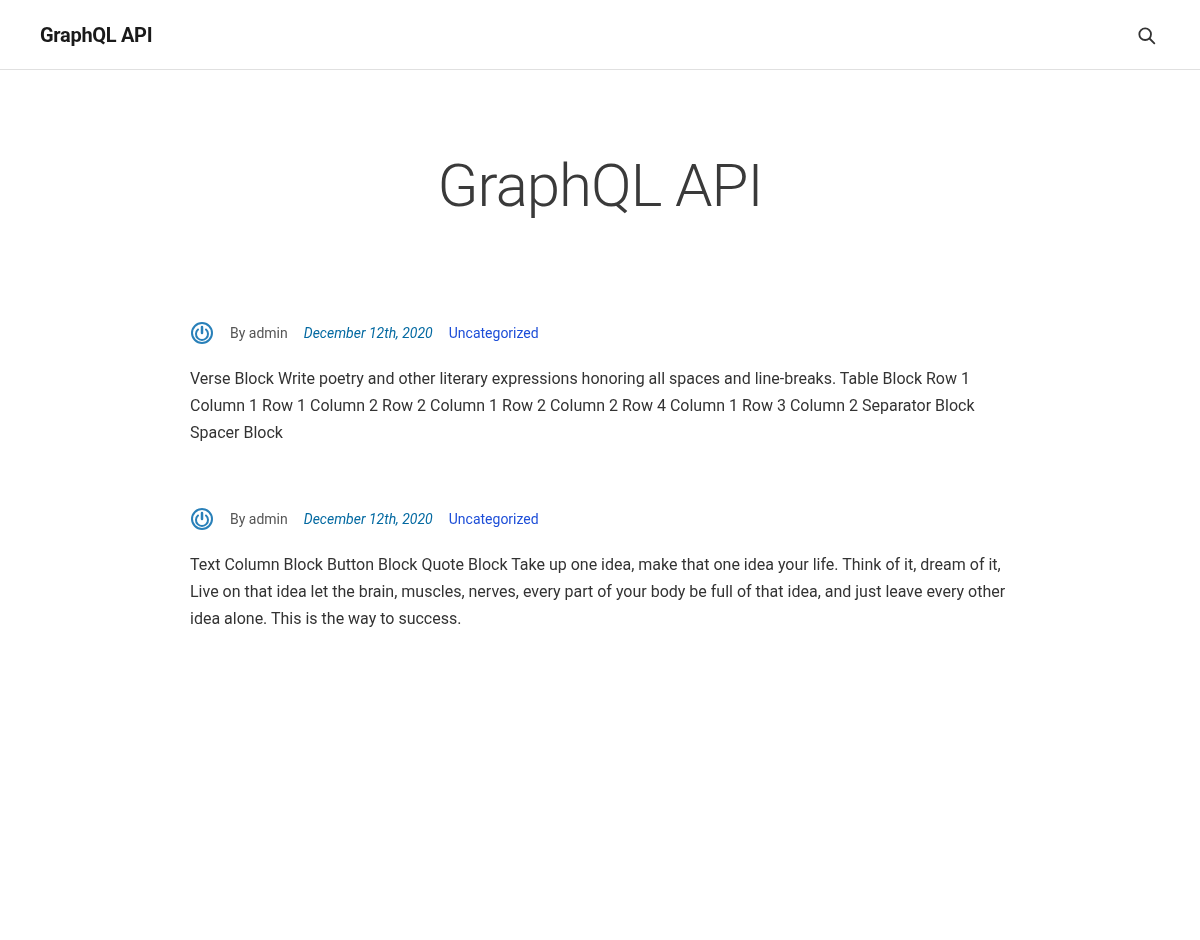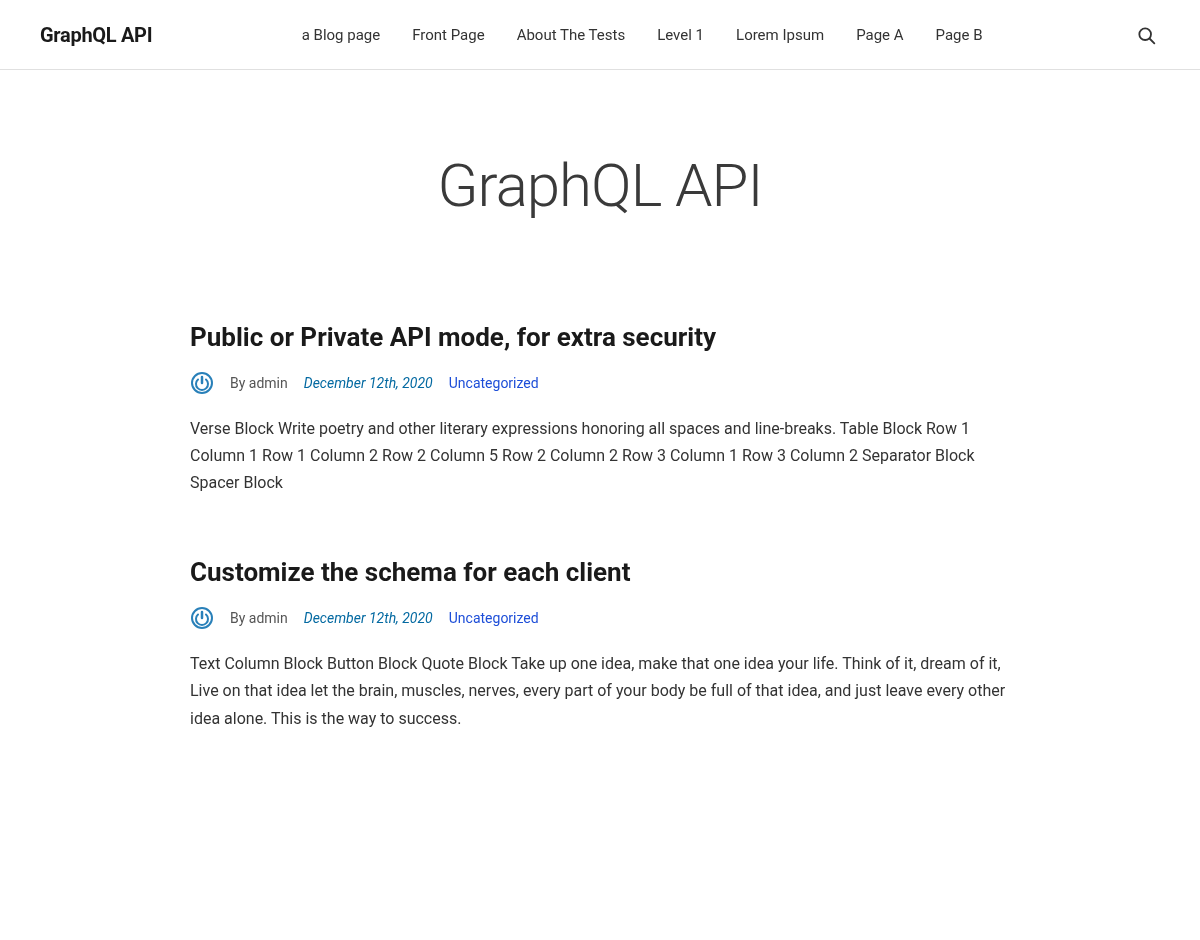--- a/index.html
+++ b/index.html
@@ -142,65 +142,54 @@
       width: 20px;
       height: 20px;
     }
   </style>
 </head>
 <body>
 
 <header>
   <div class="site-title">GraphQL API</div>
 
-  <nav>
-    <a href="#">a Blog page</a>
-    <a href="#">Front Page</a>
-    <a href="#">About The Tests</a>
-    <a href="#">Level 1</a>
-    <a href="#">Lorem Ipsum</a>
-    <a href="#">Page A</a>
-    <a href="#">Page B</a>
-  </nav>
 
   <button class="search-icon-btn">
     <svg class="search-svg" viewBox="0 0 24 24" fill="none" stroke="#333" stroke-width="2.2" stroke-linecap="round" stroke-linejoin="round">
       <circle cx="11" cy="11" r="7"></circle>
       <line x1="16.5" y1="16.5" x2="22" y2="22"></line>
     </svg>
   </button>
 </header>
 
 <section class="hero">
   <h1 class="hero-title">GraphQL API</h1>
 </section>
 
 <main>
 
   <article class="post-item">
-    <h2 class="post-title">Public or Private API mode, for extra security</h2>
 
     <div class="post-meta">
       <svg class="power-icon-svg" viewBox="0 0 24 24">
         <circle cx="12" cy="12" r="10" fill="none" stroke="#2980b9" stroke-width="2"></circle>
         <path d="M12 6 L12 12" stroke="#2980b9" stroke-width="2.5" stroke-linecap="round"></path>
         <path d="M8 8.5 A6 6 0 1 0 16 8.5" fill="none" stroke="#2980b9" stroke-width="2" stroke-linecap="round"></path>
       </svg>
       <div class="post-meta-info">
         <span class="post-meta-author">By admin</span>
         <span class="post-meta-date">December 12th, 2020</span>
         <span class="post-meta-category">Uncategorized</span>
       </div>
     </div>
 
-    <p class="post-excerpt">Verse Block Write poetry and other literary expressions honoring all spaces and line-breaks. Table Block Row 1 Column 1 Row 1 Column 2 Row 2 Column 5 Row 2 Column 2 Row 3 Column 1 Row 3 Column 2 Separator Block Spacer Block</p>
+    <p class="post-excerpt">Verse Block Write poetry and other literary expressions honoring all spaces and line-breaks. Table Block Row 1 Column 1 Row 1 Column 2 Row 2 Column 1 Row 2 Column 2 Row 4 Column 1 Row 3 Column 2 Separator Block Spacer Block</p>
   </article>
 
   <article class="post-item">
-    <h2 class="post-title">Customize the schema for each client</h2>
 
     <div class="post-meta">
       <svg class="power-icon-svg" viewBox="0 0 24 24">
         <circle cx="12" cy="12" r="10" fill="none" stroke="#2980b9" stroke-width="2"></circle>
         <path d="M12 6 L12 12" stroke="#2980b9" stroke-width="2.5" stroke-linecap="round"></path>
         <path d="M8 8.5 A6 6 0 1 0 16 8.5" fill="none" stroke="#2980b9" stroke-width="2" stroke-linecap="round"></path>
       </svg>
       <div class="post-meta-info">
         <span class="post-meta-author">By admin</span>
         <span class="post-meta-date">December 12th, 2020</span>

